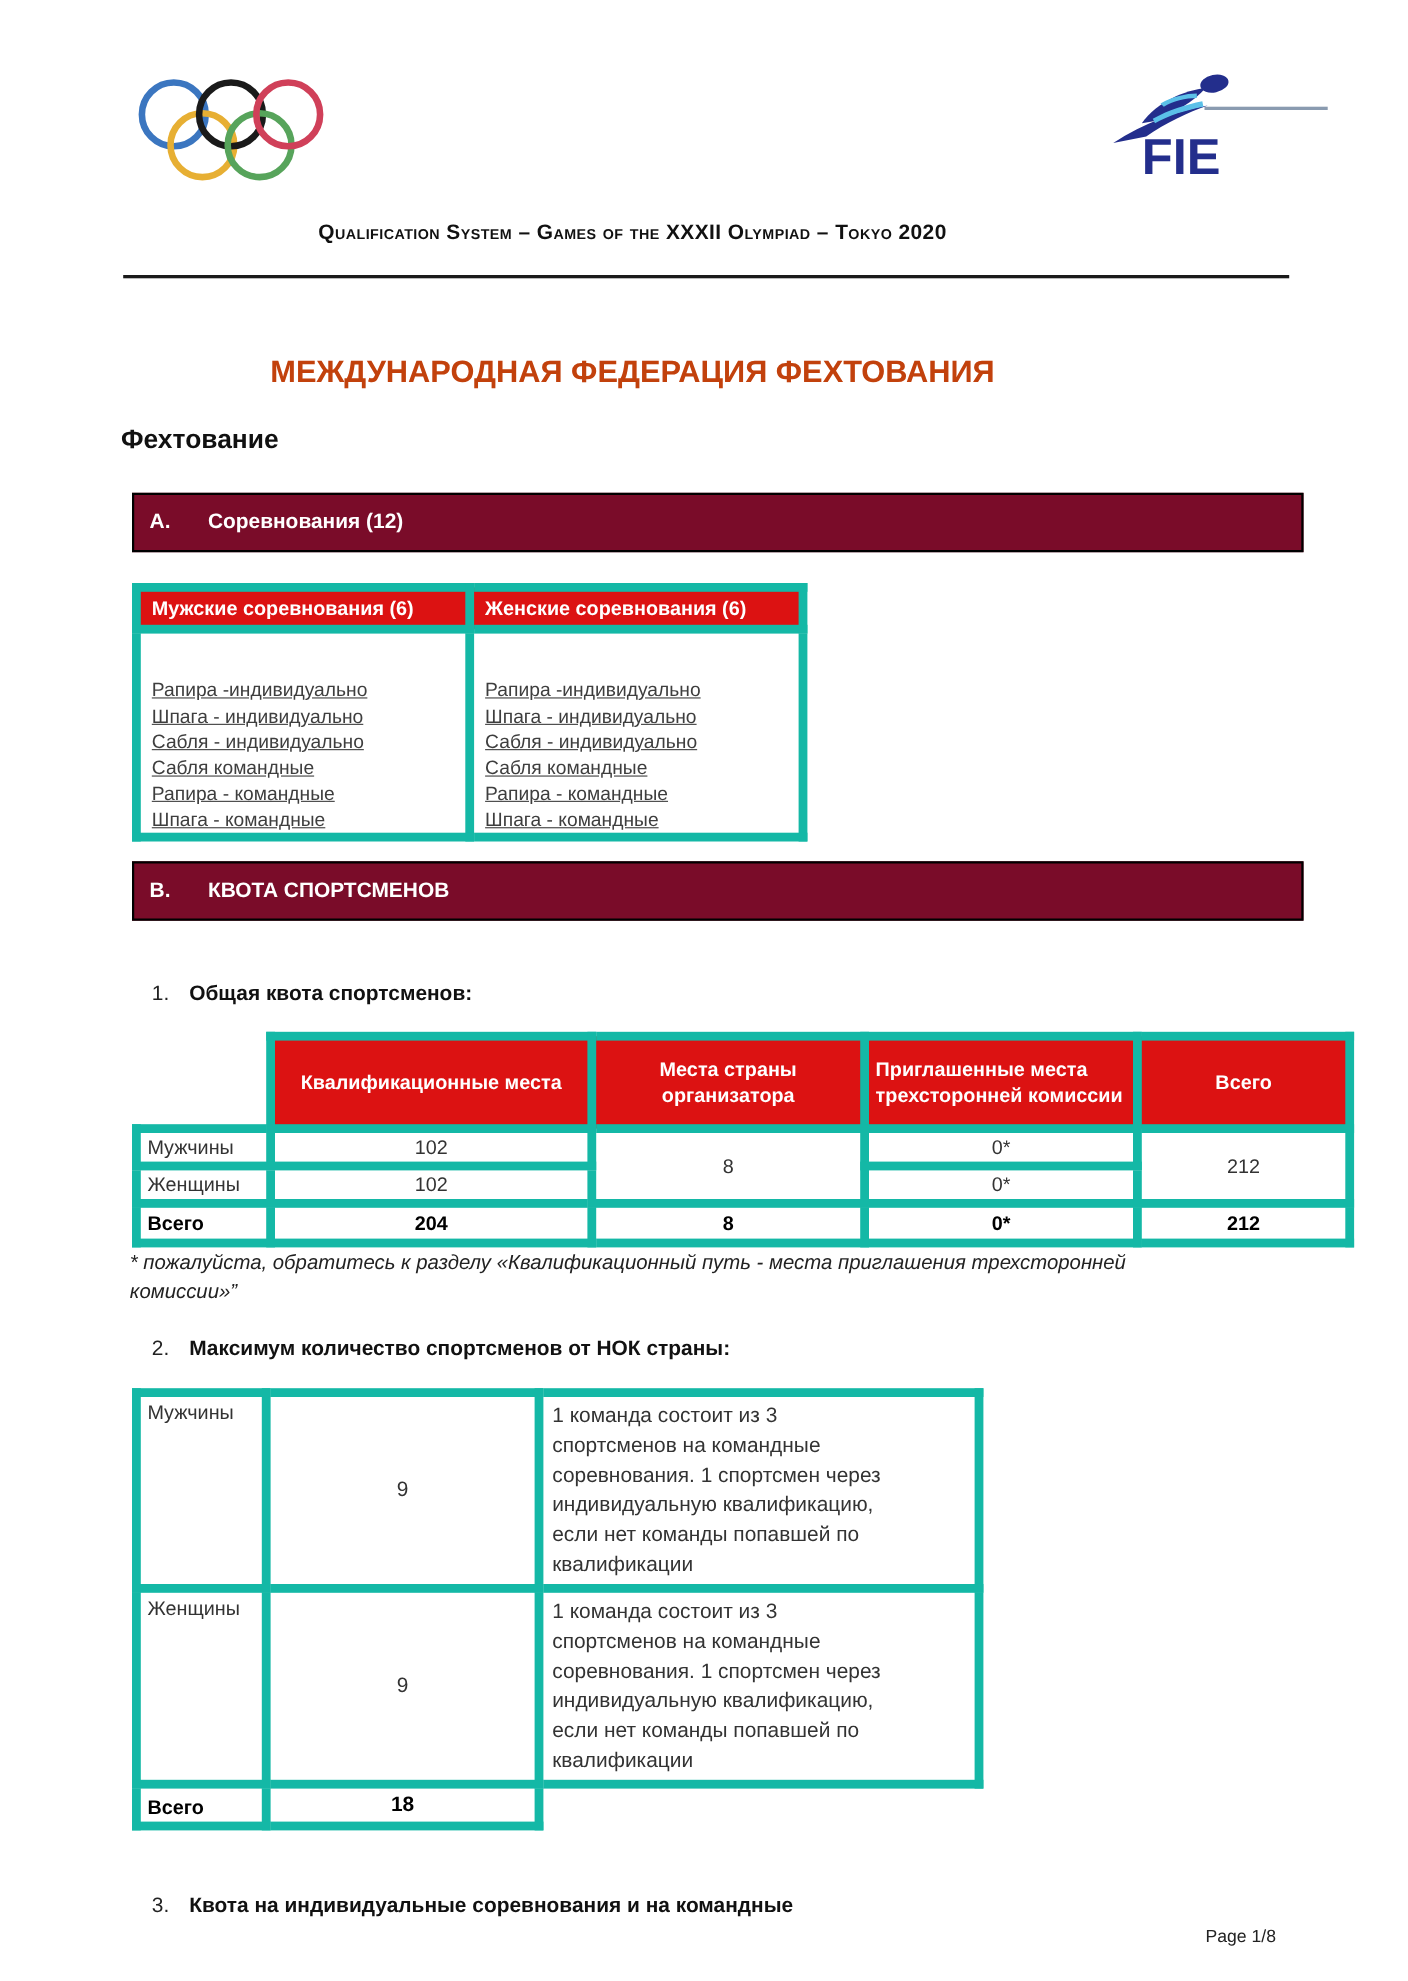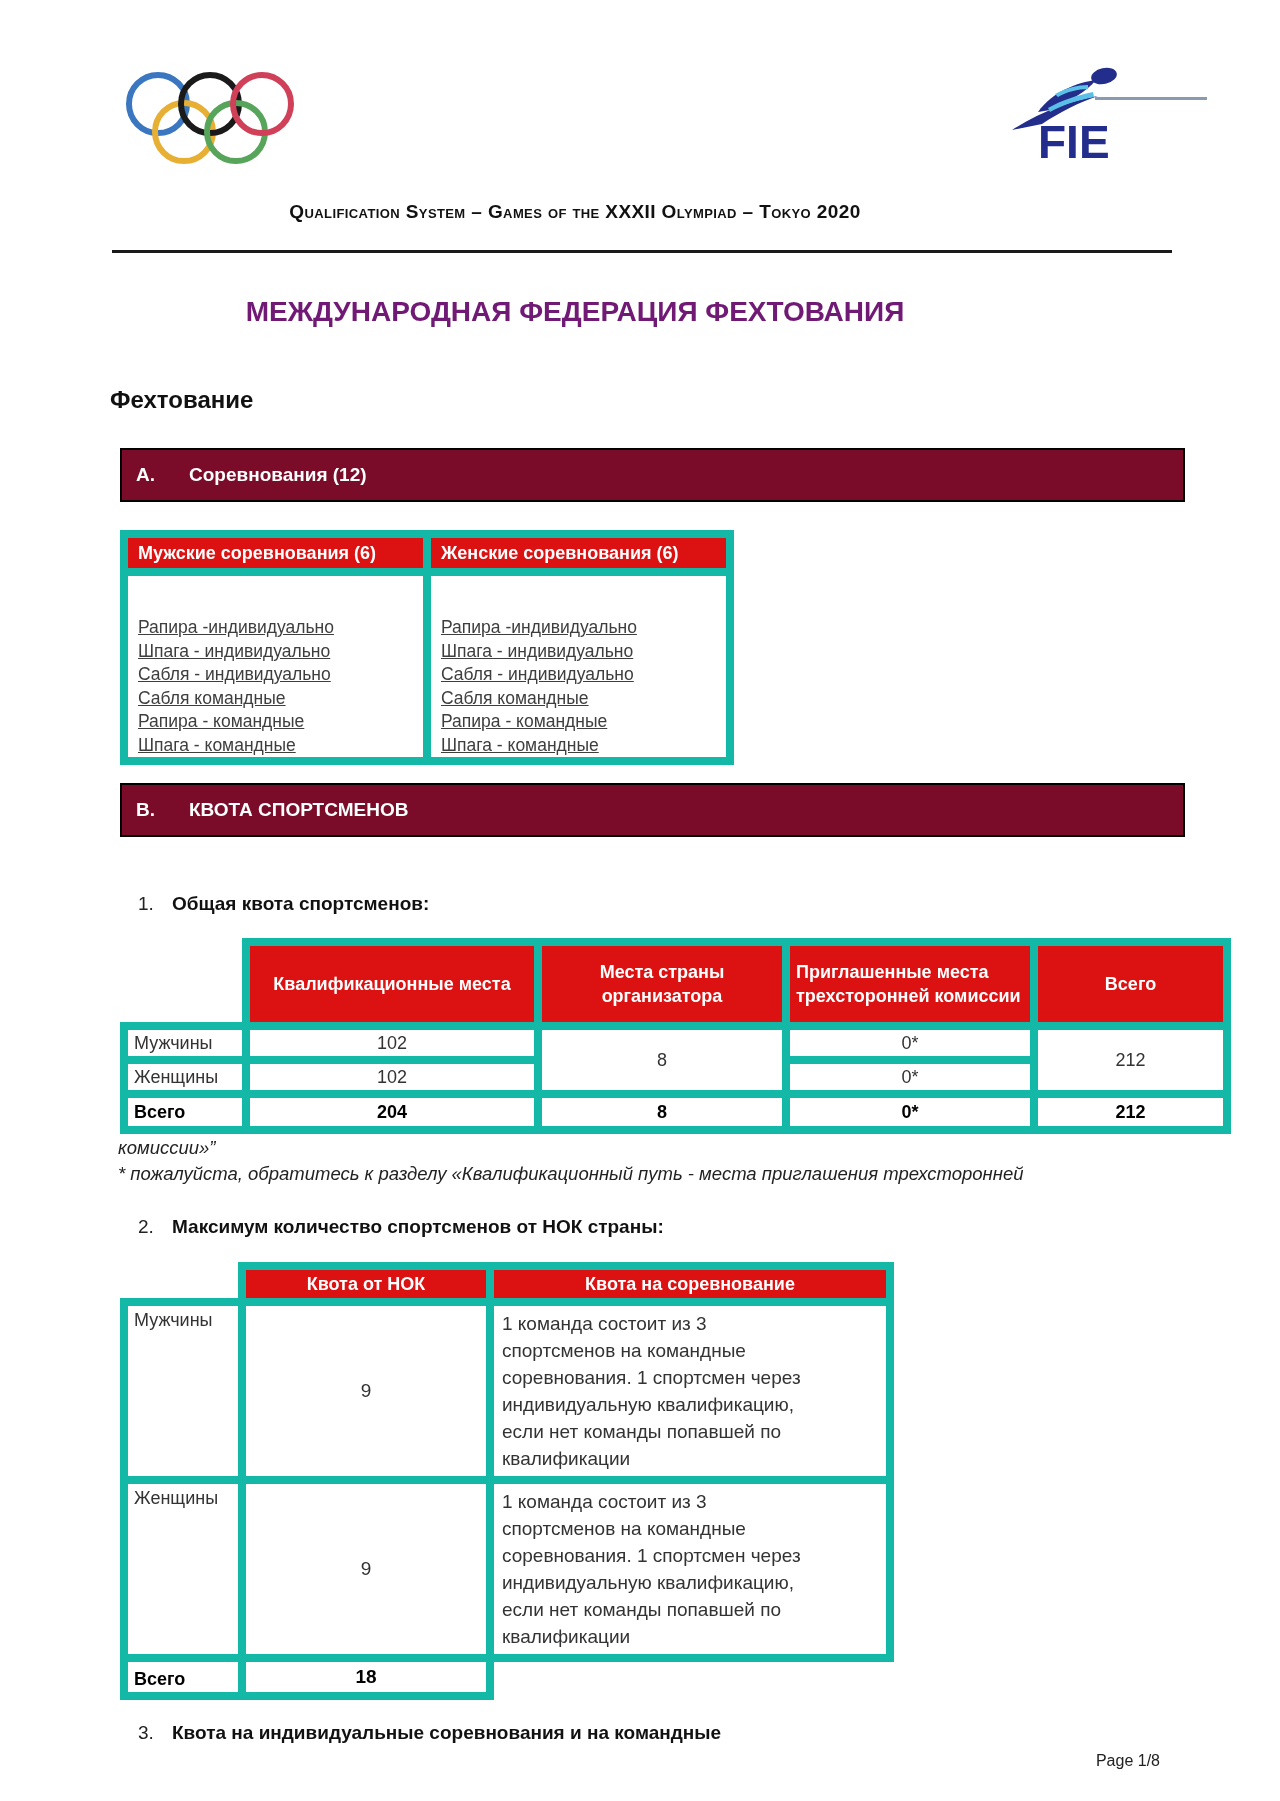--- a/index.html
+++ b/index.html
@@ -19,21 +19,21 @@
   .ring.green {left:78px; top:36px; border-color:#57a45b;}
 
   .fie{left:1000px;top:50px;width:210px;height:120px;}
 
   
   .head-line{
     left:110px;top:201px;width:930px;text-align:center;
     font-weight:bold;font-size:19px;font-variant:small-caps;letter-spacing:0.4px;color:#111;
   }
   .rule{left:112px;top:250px;width:1060px;height:3px;background:#1a1a1a;}
-  .doc-title{left:110px;top:296px;width:930px;text-align:center;font-weight:bold;font-size:28px;color:#701a75;}
+  .doc-title{left:110px;top:322px;width:930px;text-align:center;font-weight:bold;font-size:28px;color:#c2410c;}
   .doc-subtitle{left:110px;top:386px;width:930px;font-weight:bold;font-size:24px;color:#111;}
 
   
   .bar{
     left:120px;width:1065px;height:54px;background:#7a0c29;border:2px solid #000;
     box-sizing:border-box;display:flex;align-items:center;color:#fff;font-weight:bold;font-size:19px;
   }
   .bar .letter{margin-left:14px;}
   .bar .bar-title{margin-left:34px;}
   .bar-a{top:448px;}
@@ -180,36 +180,31 @@
       <td class="lbl">Всего</td>
       <td>204</td>
       <td>8</td>
       <td>0*</td>
       <td>212</td>
     </tr>
   </tbody>
     </table>
 
   <div class="abs footnote">
+    <div>* пожалуйста, обратитесь к разделу «Квалификационный путь - места приглашения трехсторонней</div>
     <div>комиссии»”</div>
-    <div>* пожалуйста, обратитесь к разделу «Квалификационный путь - места приглашения трехсторонней</div>
   </div>
 
   <div class="abs item item2">
     <span class="num">2.</span>
     <span class="txt">Максимум количество спортсменов от НОК страны:</span>
   </div>
 
   <table class="abs noc">
     <tbody>
-        <tr>
-      <td class="ghost"></td>
-      <th>Квота от НОК</th>
-      <th>Квота на соревнование</th>
-    </tr>
     <tr>
       <td class="lbl">Мужчины</td>
       <td class="val">9</td>
       <td class="desc">
         <div>1 команда состоит из 3</div>
         <div>спортсменов на командные</div>
         <div>соревнования. 1 спортсмен через</div>
         <div>индивидуальную квалификацию,</div>
         <div>если нет команды попавшей по</div>
         <div>квалификации</div>

